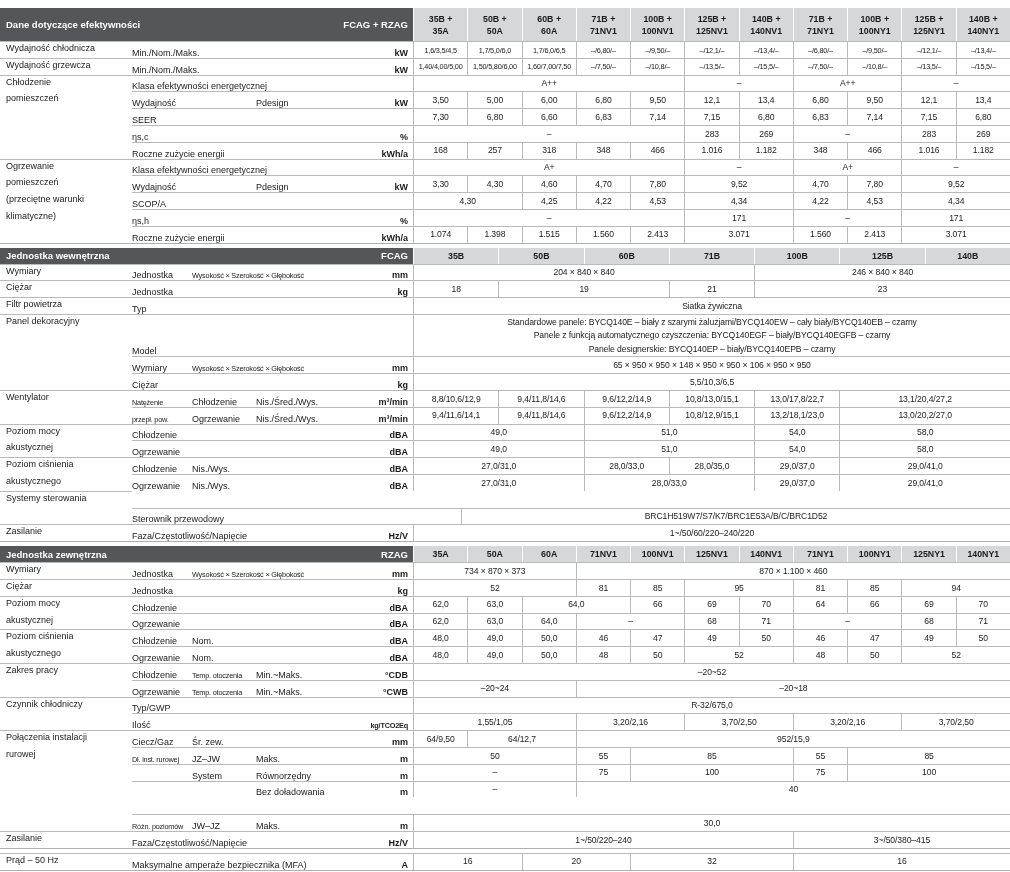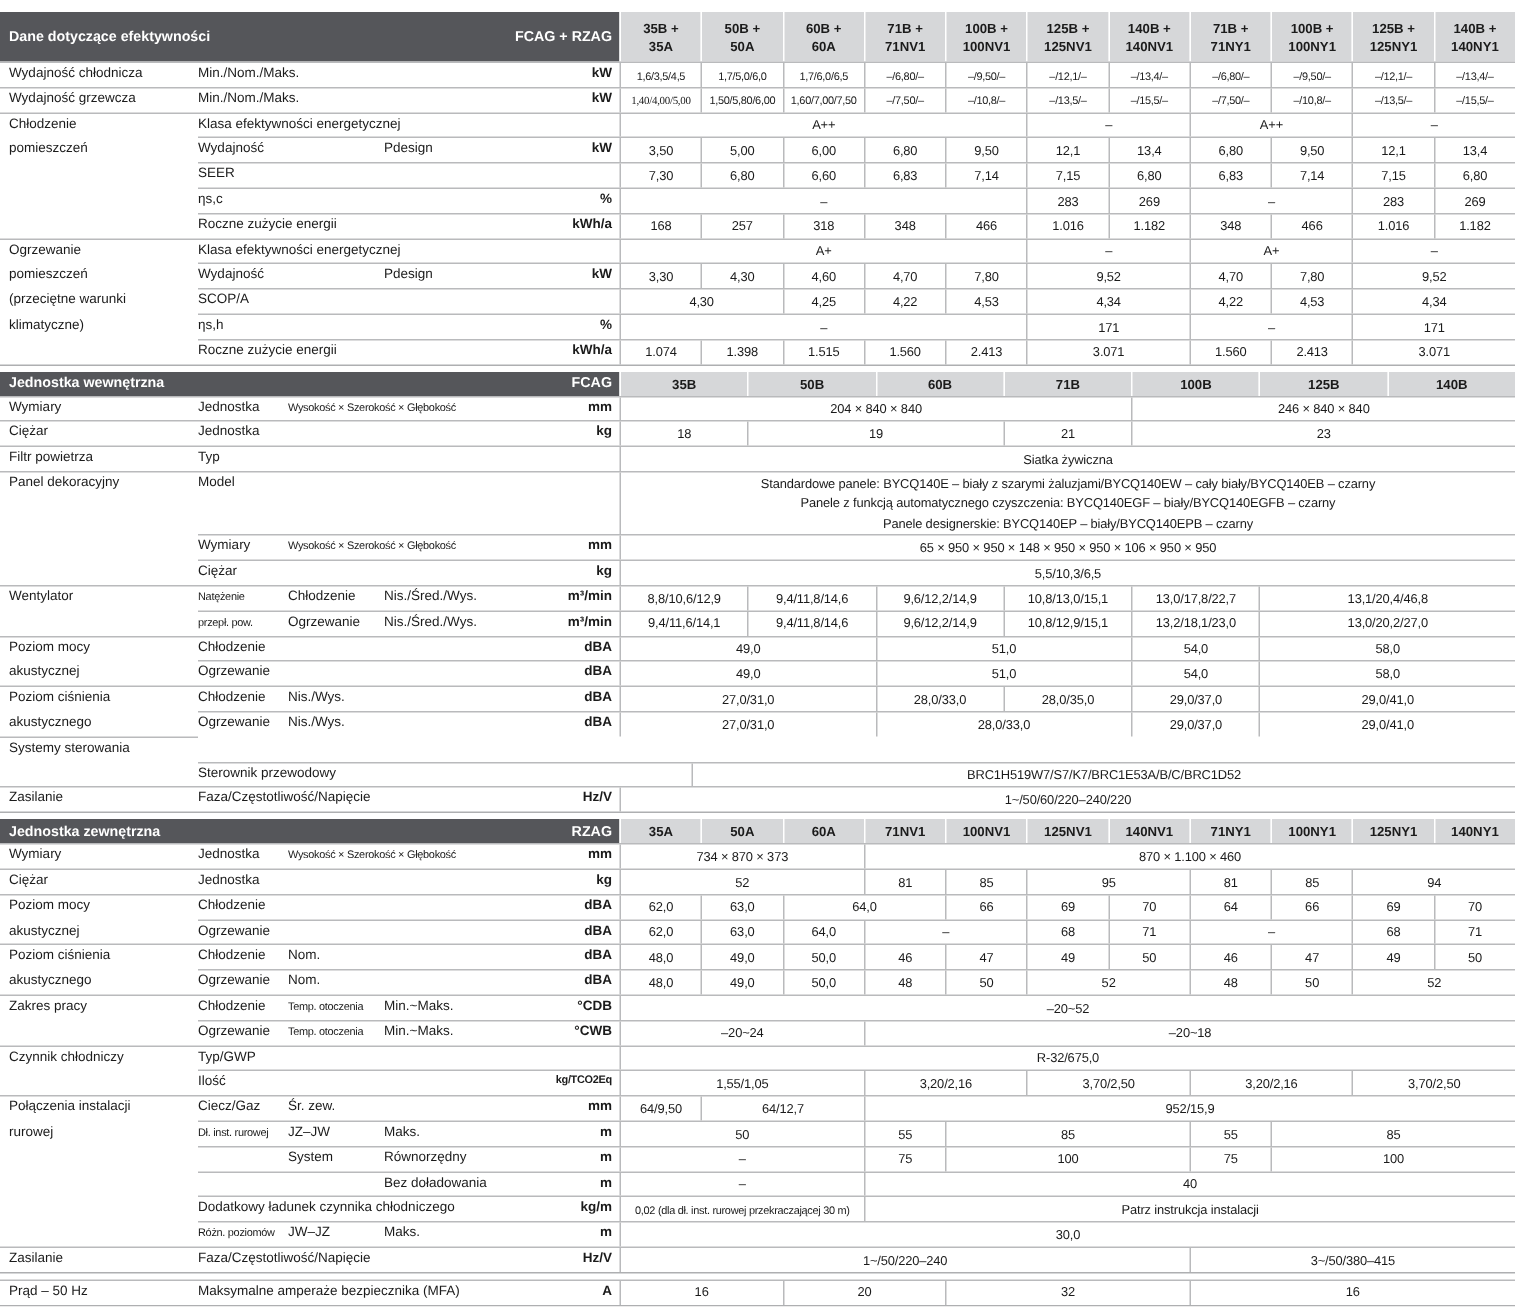--- a/index.html
+++ b/index.html
@@ -12,21 +12,21 @@
   .section.tall .sec-header{height:33px}
   .sec-bar{width:413px;background:#55565a;color:#fff;display:flex;align-items:center;justify-content:space-between;padding:0 5px 0 6px}
   .sec-title{font-weight:bold;font-size:9.5px;white-space:nowrap}
   .sec-code{font-weight:bold;font-size:9.5px;white-space:nowrap}
   .sec-cols{flex:1;display:flex}
   .col-head{background:#d6d7d9;border-left:1px solid #fff;display:flex;flex-direction:column;align-items:center;justify-content:center;font-weight:bold;font-size:8.8px;line-height:12px;text-align:center;white-space:nowrap;overflow:hidden}
   .row{display:flex;min-height:16.8px}
   .l1{width:132px;padding:1px 2px 0 6px;font-size:9px;border-top:1px solid transparent;white-space:nowrap;display:flex;align-items:flex-start;overflow:hidden}
   .row.grp .l1{border-top-color:#b9babc}
   .rest{flex:1;display:flex;border-top:1px solid #b9babc}
-  .labels{width:281px;display:flex;align-items:flex-start}
+  .labels{width:281px;display:flex;align-items:flex-end}
   .slot{white-space:nowrap;font-size:9px;padding-top:1px}
   .slot.s2{min-width:60px}
   .slot.s3{min-width:64px}
   .slot.s4{flex:1 1 0;min-width:0}
   .unit{margin-left:auto;font-weight:bold;font-size:9px;padding:1px 5px 0 2px;white-space:nowrap}
   .cells{flex:1;display:flex}
   .cell{border-left:1px solid #b9babc;display:flex;align-items:center;justify-content:center;text-align:center;font-size:8.6px;line-height:13.5px;white-space:pre-line;padding:1px 1px 0;letter-spacing:-0.1px;overflow:hidden}
   .sm{font-size:7.3px;letter-spacing:-0.2px}
 </style>
 </head>
@@ -118,21 +118,21 @@
             <span>Wydajność grzewcza</span>
           </div>
           <div class="rest">
             <div class="labels">
               <div class="slot s2"><span>Min./Nom./Maks.</span></div>
               <div class="slot s3"></div>
               <div class="slot s4"></div>
               <div class="unit">kW</div>
             </div>
             <div class="cells">
-              <div class="cell sm" style="width: 9.09091%; font-family: Liberation Serif, serif;">1,40/4,00/5,00</div>
+              <div class="cell sm" style="width: 9.09091%;">1,40/4,00/5,00</div>
               <div class="cell sm" style="width: 9.09091%;">1,50/5,80/6,00</div>
               <div class="cell sm" style="width: 9.09091%;">1,60/7,00/7,50</div>
               <div class="cell sm" style="width: 9.09091%;">–/7,50/–</div>
               <div class="cell sm" style="width: 9.09091%;">–/10,8/–</div>
               <div class="cell sm" style="width: 9.09091%;">–/13,5/–</div>
               <div class="cell sm" style="width: 9.09091%;">–/15,5/–</div>
               <div class="cell sm" style="width: 9.09091%;">–/7,50/–</div>
               <div class="cell sm" style="width: 9.09091%;">–/10,8/–</div>
               <div class="cell sm" style="width: 9.09091%;">–/13,5/–</div>
               <div class="cell sm" style="width: 9.09091%;">–/15,5/–</div>
@@ -497,21 +497,21 @@
               <div class="slot s3"><span>Chłodzenie</span></div>
               <div class="slot s4"><span>Nis./Śred./Wys.</span></div>
               <div class="unit">m³/min</div>
             </div>
             <div class="cells">
               <div class="cell" style="width: 14.2857%;">8,8/10,6/12,9</div>
               <div class="cell" style="width: 14.2857%;">9,4/11,8/14,6</div>
               <div class="cell" style="width: 14.2857%;">9,6/12,2/14,9</div>
               <div class="cell" style="width: 14.2857%;">10,8/13,0/15,1</div>
               <div class="cell" style="width: 14.2857%;">13,0/17,8/22,7</div>
-              <div class="cell" style="width: 28.5714%;">13,1/20,4/46,8</div>
+              <div class="cell" style="width: 28.5714%;">13,1/20,4/27,2</div>
             </div>
           </div>
         </div>
         <div class="row">
           <div class="l1"></div>
           <div class="rest">
             <div class="labels">
               <div class="slot s2"><span class="sm">przepł. pow.</span></div>
               <div class="slot s3"><span>Ogrzewanie</span></div>
               <div class="slot s4"><span>Nis./Śred./Wys.</span></div>
@@ -951,32 +951,20 @@
               <div class="unit">m</div>
             </div>
             <div class="cells">
               <div class="cell" style="width: 27.2727%;">–</div>
               <div class="cell" style="width: 72.7273%;">40</div>
             </div>
           </div>
         </div>
         <div class="row">
           <div class="l1"></div>
-          <div class="rest">
-            <div class="labels">
-              <div class="slot s2"><span>Dodatkowy ładunek czynnika chłodniczego</span></div>
-              <div class="slot s3"></div>
-              <div class="slot s4"></div>
-              <div class="unit">kg/m</div>
-            </div>
-            <div class="cells">
-              <div class="cell sm" style="width: 27.2727%;">0,02 (dla dł. inst. rurowej przekraczającej 30 m)</div>
-              <div class="cell" style="width: 72.7273%;">Patrz instrukcja instalacji</div>
-            </div>
-          </div>
         </div>
         <div class="row">
           <div class="l1"></div>
           <div class="rest">
             <div class="labels">
               <div class="slot s2"><span class="sm">Różn. poziomów</span></div>
               <div class="slot s3"><span>JW–JZ</span></div>
               <div class="slot s4"><span>Maks.</span></div>
               <div class="unit">m</div>
             </div>

